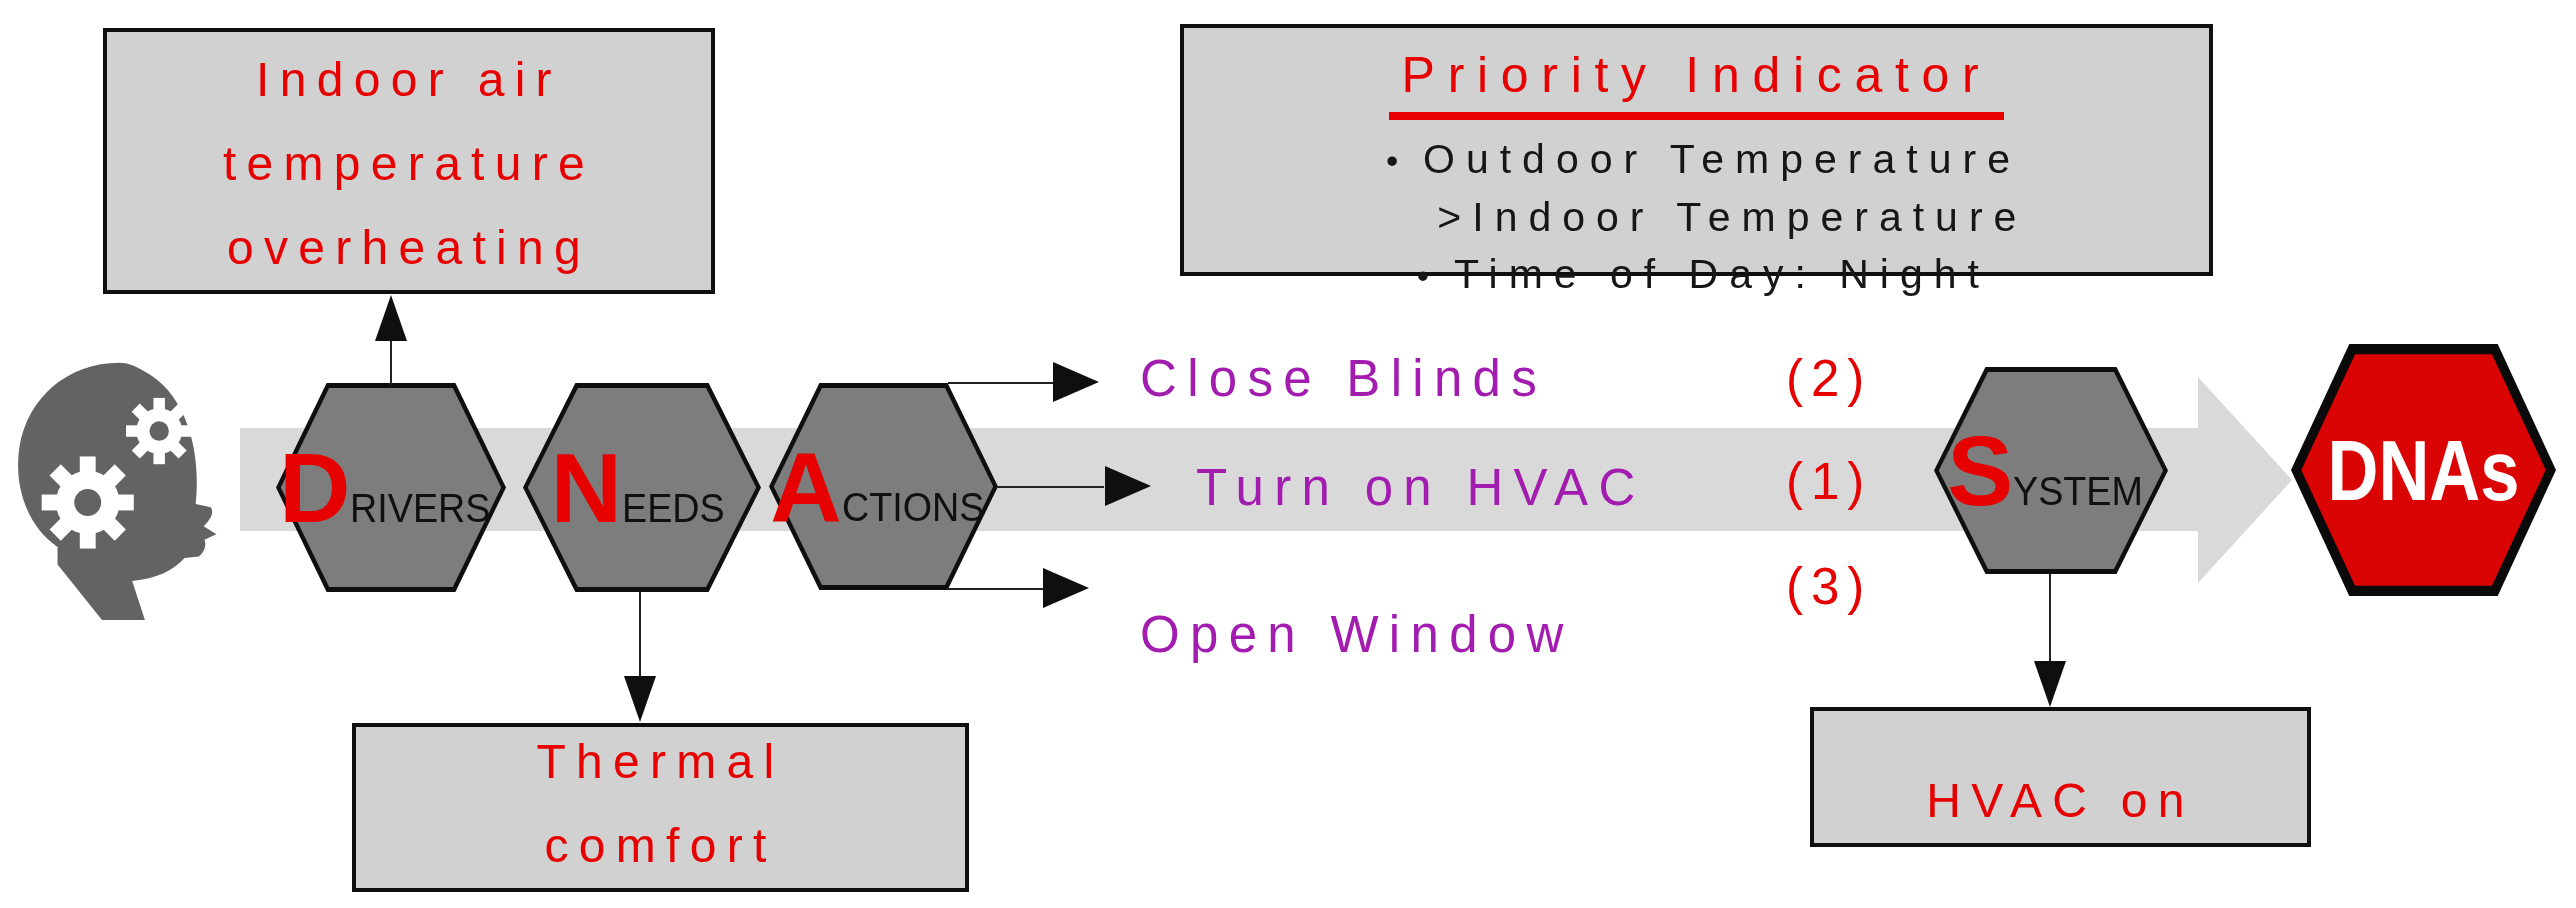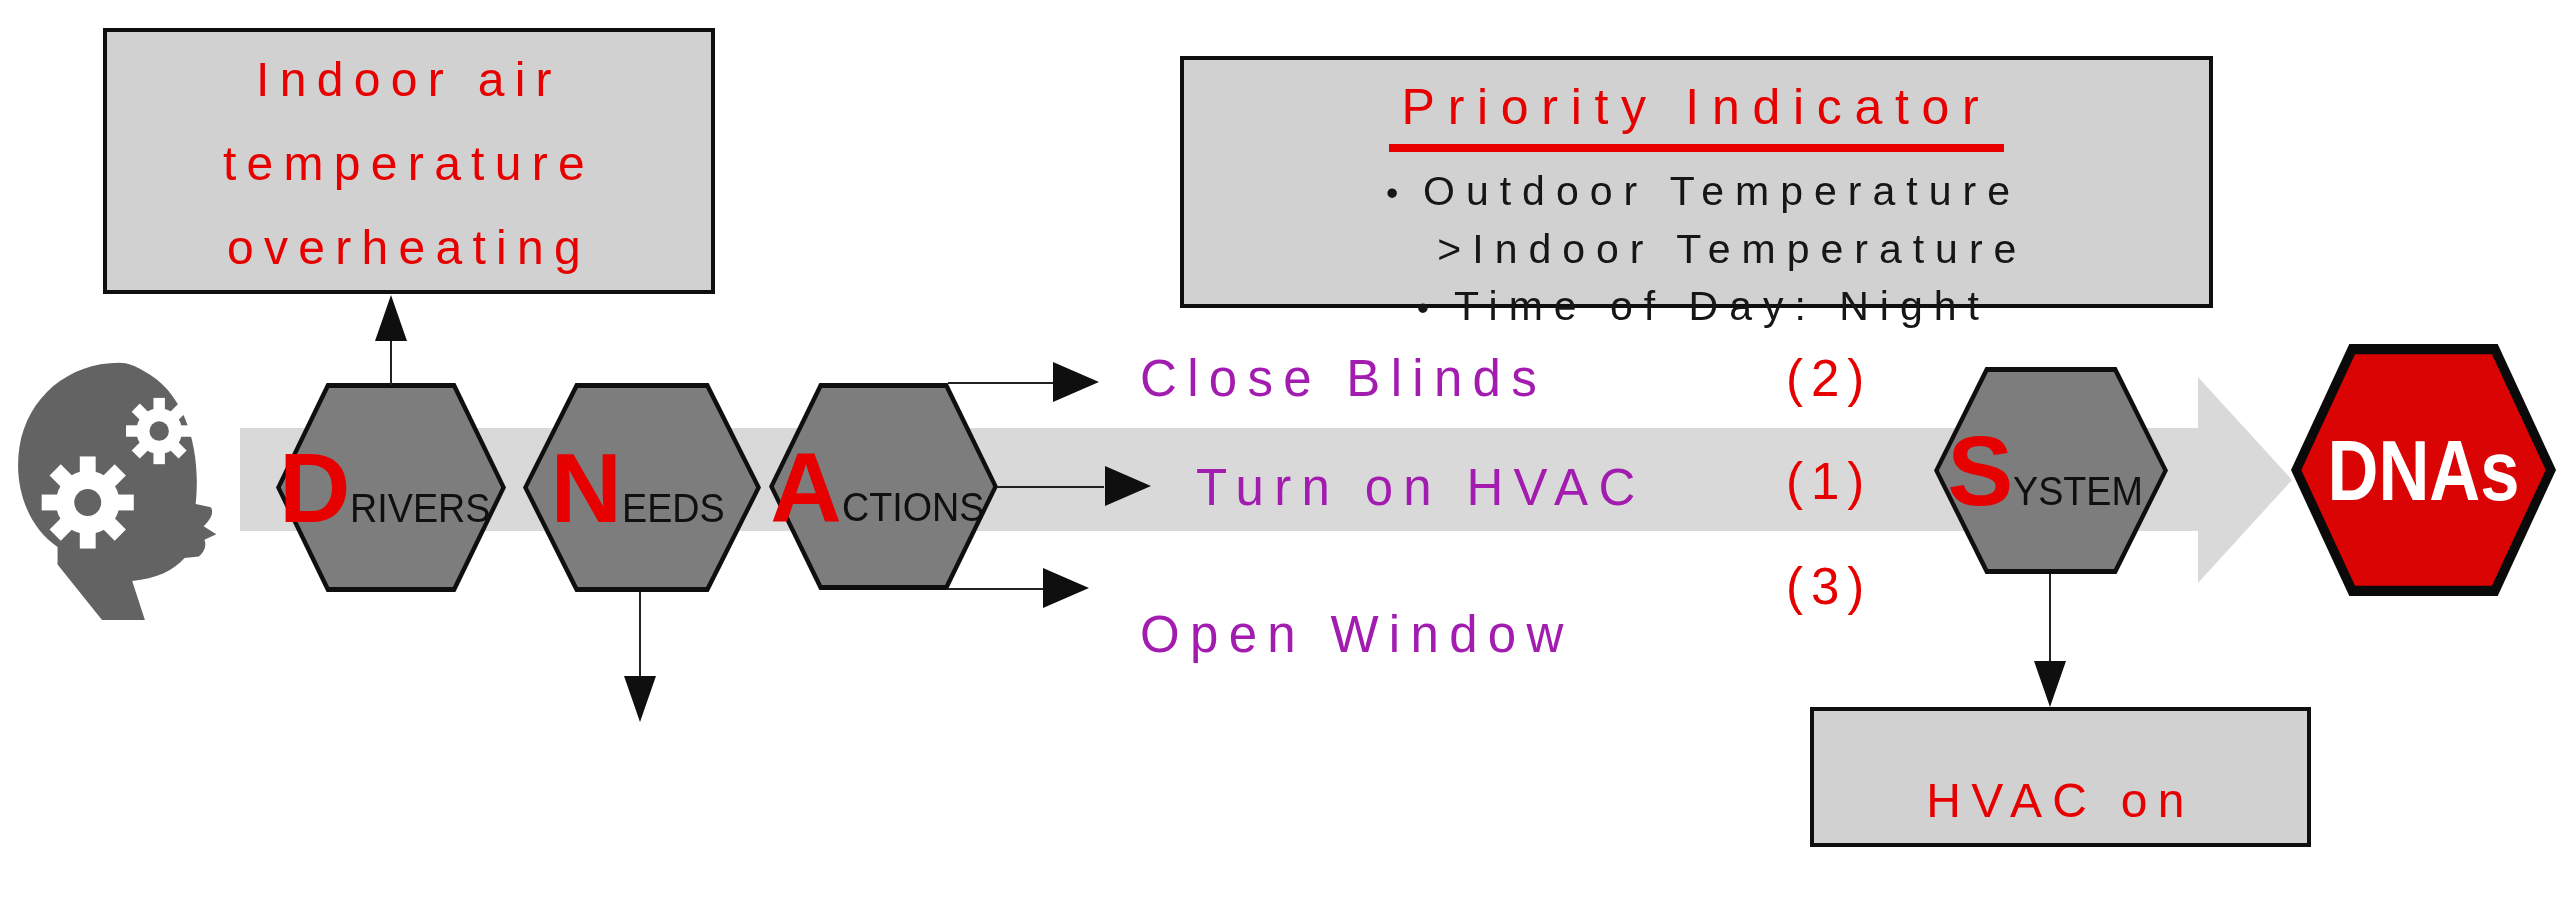--- a/index.html
+++ b/index.html
@@ -29,21 +29,21 @@
     box-sizing:border-box;
     display:flex;flex-direction:column;align-items:center;justify-content:flex-end;
     text-align:center;
   }
   .note .red-line{
     color:#e60000;font-size:48px;letter-spacing:10.3px;line-height:84px;white-space:nowrap;
   }
   #box-indoor{left:103px;top:28px;width:612px;height:266px;}
   #box-thermal{left:352px;top:723px;width:617px;height:169px;}
   #box-hvac{left:1810px;top:707px;width:501px;height:140px;}
-  #box-priority{left:1180px;top:24px;width:1033px;height:252px;justify-content:flex-start;padding-top:17.5px;margin-top:32px;}
+  #box-priority{left:1180px;top:24px;width:1033px;height:252px;justify-content:flex-start;padding-top:17.5px;}
   .p-title{
     color:#e60000;font-size:50px;letter-spacing:12.7px;white-space:nowrap;
     border-bottom:8.7px solid #e60000;padding:0 12.7px 8px 12.7px;margin-bottom:11px;
   }
   .p-row{display:flex;align-items:baseline;color:#161616;font-size:41px;letter-spacing:11px;line-height:57px;white-space:nowrap;}
   .p-bullet{width:51px;text-align:center;font-size:35px;}
   .p-row.indent{margin-left:20.7px;}
   
   .hex{position:absolute;}
   .hex .shape-outer{
@@ -172,20 +172,24 @@
     <div class="p-row indent">
       <span class="p-bullet"></span>
       <span>&gt;Indoor Temperature</span>
     </div>
     <div class="p-row">
       <span class="p-bullet">•</span>
       <span>Time of Day: Night</span>
     </div>
   </div>
 
+  <div class="note" id="box-thermal">
+    <div class="red-line">Thermal</div>
+    <div class="red-line">comfort</div>
+  </div>
 
   <div class="note" id="box-hvac">
     <div class="red-line">HVAC on</div>
   </div>
 
   <div class="hex" id="hex-drivers">
     <div class="shape-outer"></div>
     <div class="shape-inner"></div>
     <div class="label">
       <span class="initial">D</span>

